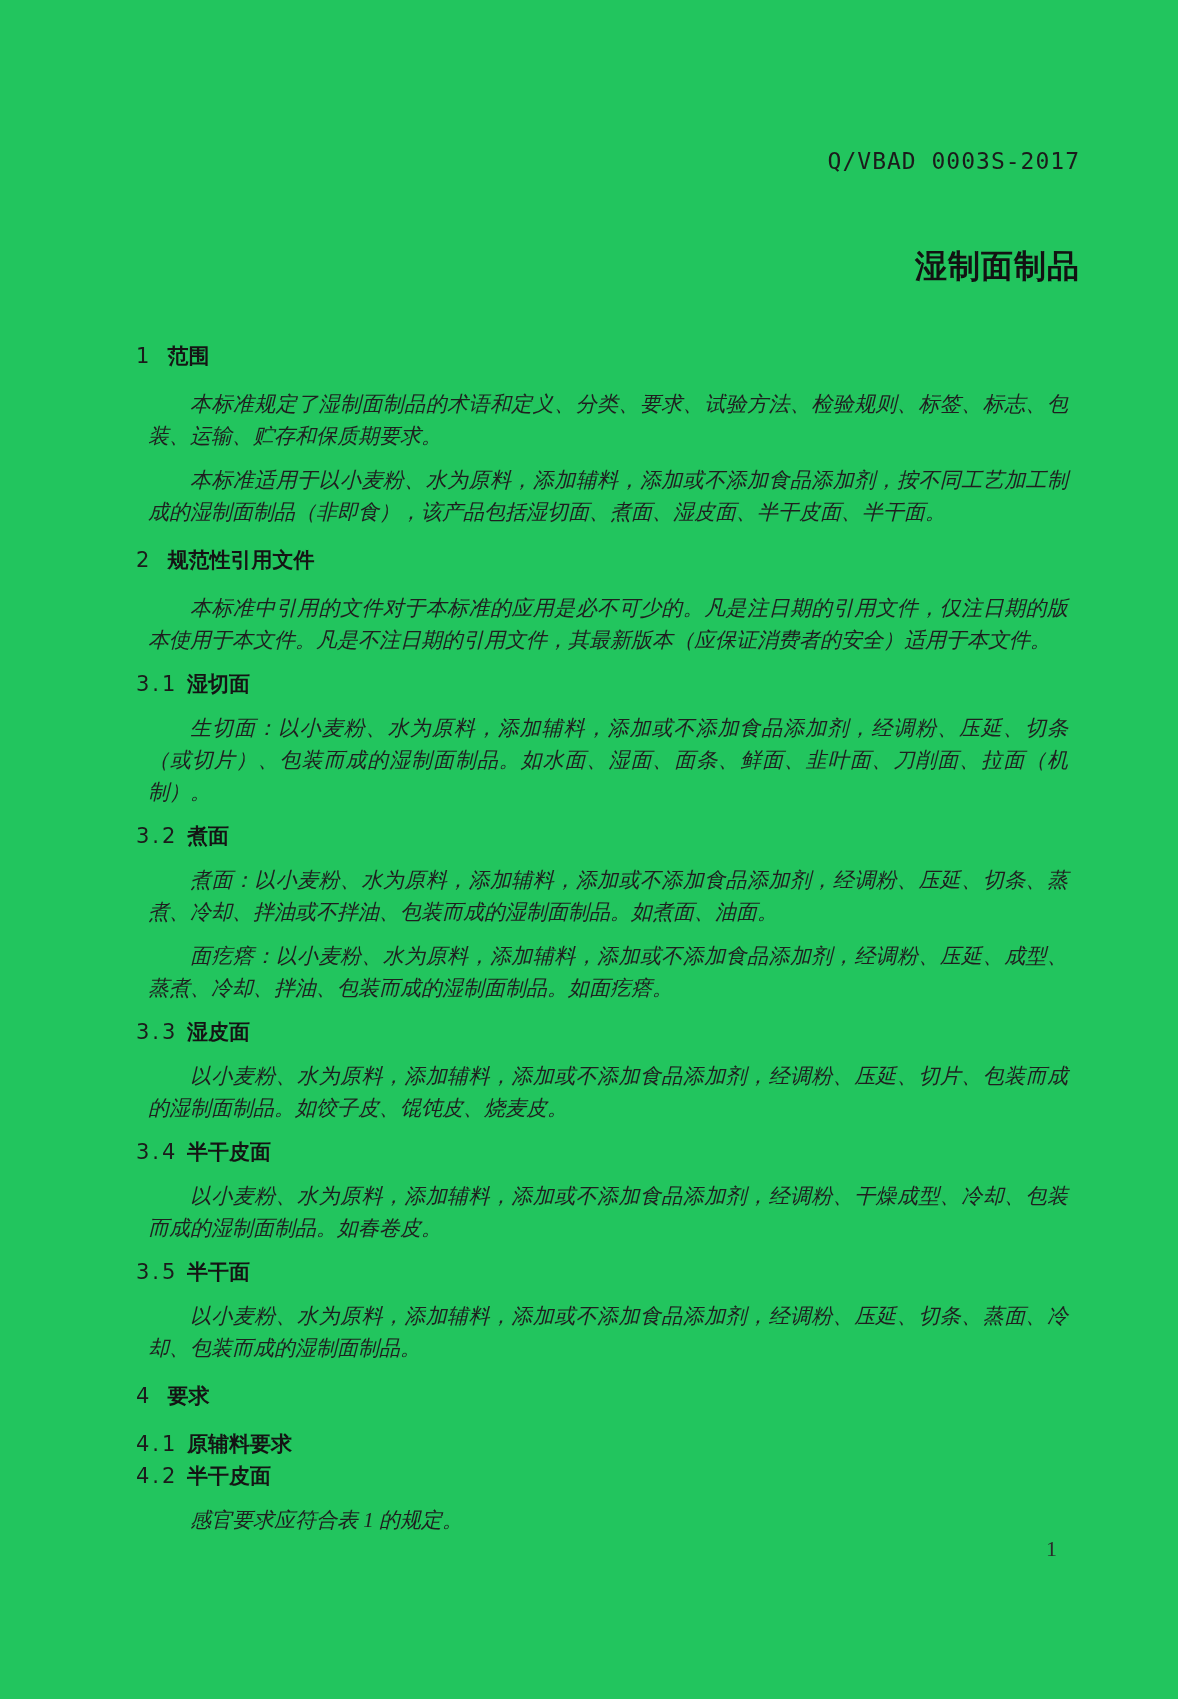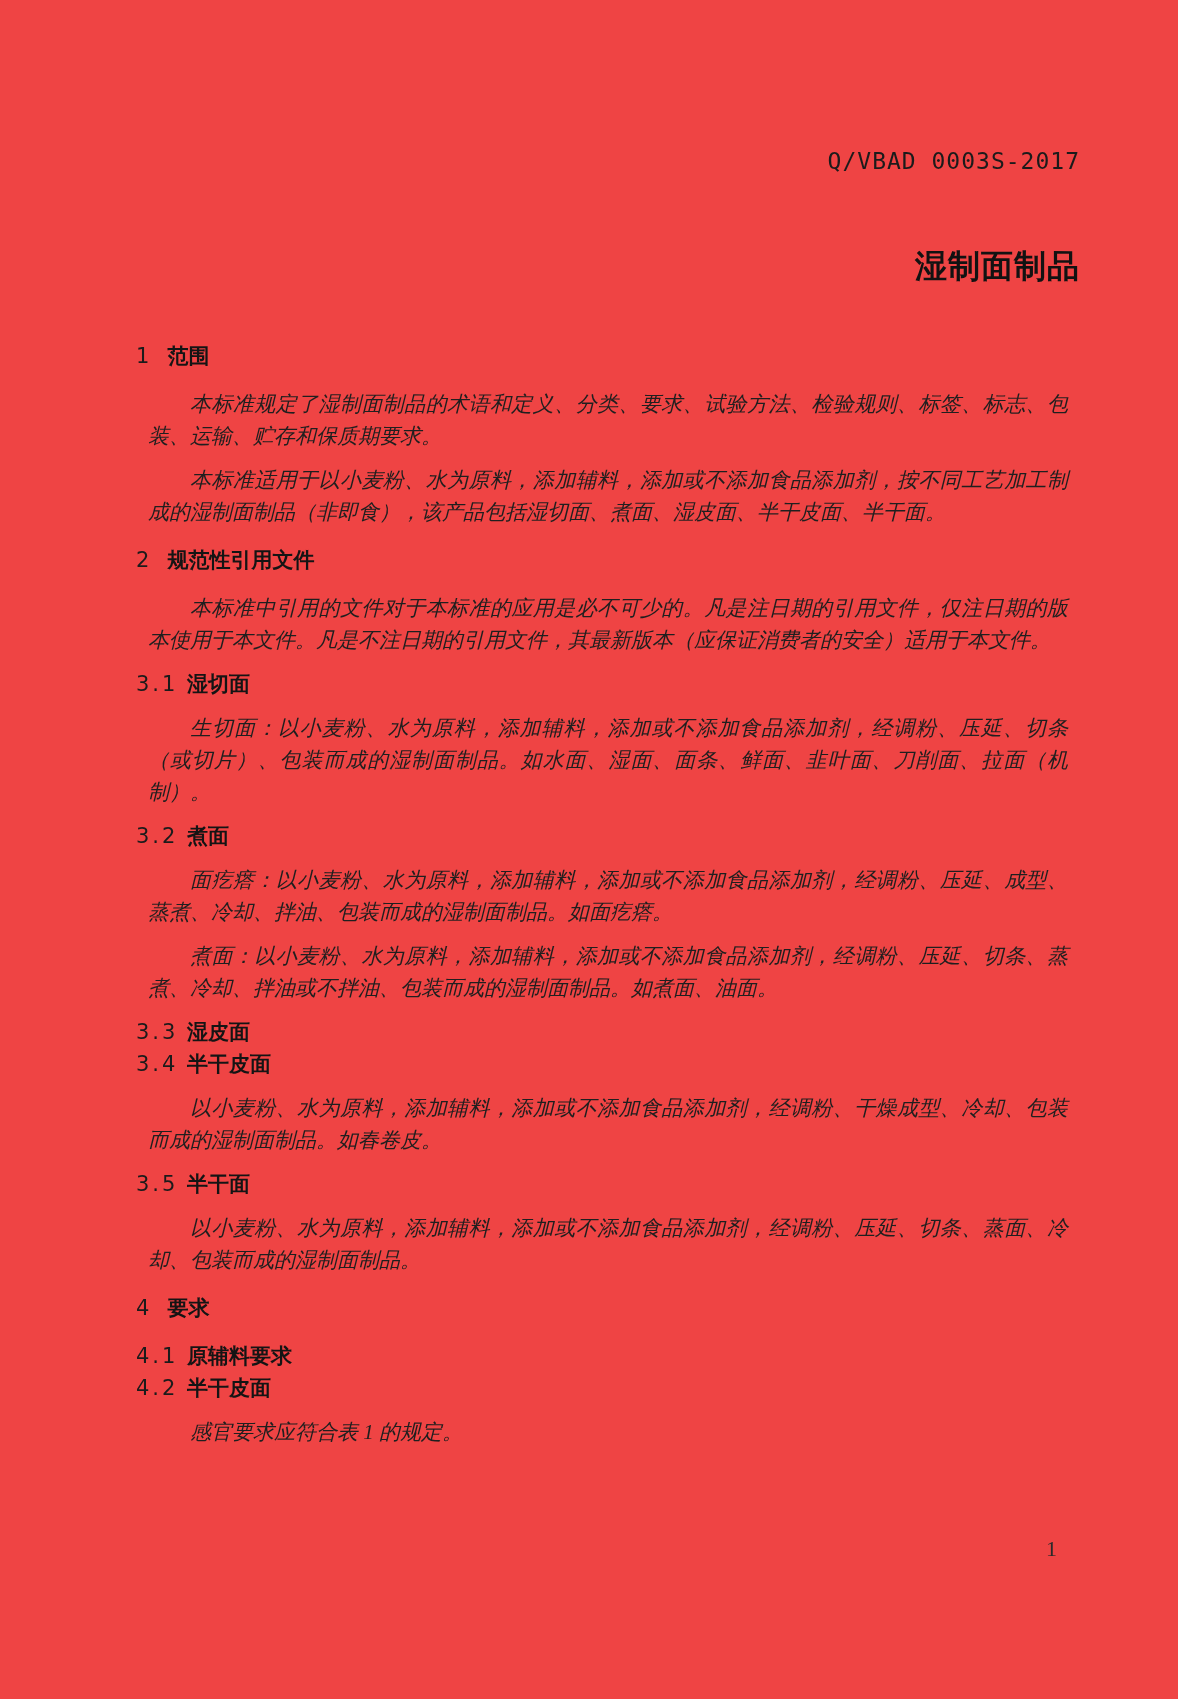--- a/index.html
+++ b/index.html
@@ -5,21 +5,21 @@
   html, body {
     margin: 0;
     padding: 0;
     background: #ffffff;
   }
   .page {
     position: relative;
     width: 1178px;
     height: 1699px;
     margin: 0 auto;
-    background: #ef4444;
+    background: #22c55e;
     box-sizing: border-box;
     padding: 0 98px 0 136px;
     overflow: hidden;
     color: #1f1f1f;
   }
   .doc-code {
     padding-top: 150px;
     text-align: right;
     font-family: "DejaVu Sans Mono", monospace;
     font-size: 23px;
@@ -91,24 +91,25 @@
     <p class="body">本标准适用于以小麦粉、水为原料，添加辅料，添加或不添加食品添加剂，按不同工艺加工制成的湿制面制品（非即食），该产品包括湿切面、煮面、湿皮面、半干皮面、半干面。</p>
 
     <div class="h1"><span class="hnum">2</span><span>规范性引用文件</span></div>
     <p class="body">本标准中引用的文件对于本标准的应用是必不可少的。凡是注日期的引用文件，仅注日期的版本使用于本文件。凡是不注日期的引用文件，其最新版本（应保证消费者的安全）适用于本文件。</p>
 
 
     <div class="h2"><span class="hnum">3.1</span><span>湿切面</span></div>
     <p class="body">生切面：以小麦粉、水为原料，添加辅料，添加或不添加食品添加剂，经调粉、压延、切条（或切片）、包装而成的湿制面制品。如水面、湿面、面条、鲜面、韭叶面、刀削面、拉面（机制）。</p>
 
     <div class="h2"><span class="hnum">3.2</span><span>煮面</span></div>
+    <p class="body">煮面：以小麦粉、水为原料，添加辅料，添加或不添加食品添加剂，经调粉、压延、切条、蒸煮、冷却、拌油或不拌油、包装而成的湿制面制品。如煮面、油面。</p>
     <p class="body">面疙瘩：以小麦粉、水为原料，添加辅料，添加或不添加食品添加剂，经调粉、压延、成型、蒸煮、冷却、拌油、包装而成的湿制面制品。如面疙瘩。</p>
-    <p class="body">煮面：以小麦粉、水为原料，添加辅料，添加或不添加食品添加剂，经调粉、压延、切条、蒸煮、冷却、拌油或不拌油、包装而成的湿制面制品。如煮面、油面。</p>
 
     <div class="h2"><span class="hnum">3.3</span><span>湿皮面</span></div>
+    <p class="body">以小麦粉、水为原料，添加辅料，添加或不添加食品添加剂，经调粉、压延、切片、包装而成的湿制面制品。如饺子皮、馄饨皮、烧麦皮。</p>
 
     <div class="h2"><span class="hnum">3.4</span><span>半干皮面</span></div>
     <p class="body">以小麦粉、水为原料，添加辅料，添加或不添加食品添加剂，经调粉、干燥成型、冷却、包装而成的湿制面制品。如春卷皮。</p>
 
     <div class="h2"><span class="hnum">3.5</span><span>半干面</span></div>
     <p class="body">以小麦粉、水为原料，添加辅料，添加或不添加食品添加剂，经调粉、压延、切条、蒸面、冷却、包装而成的湿制面制品。</p>
 
     <div class="h1"><span class="hnum">4</span><span>要求</span></div>
 
     <div class="h2"><span class="hnum">4.1</span><span>原辅料要求</span></div>

